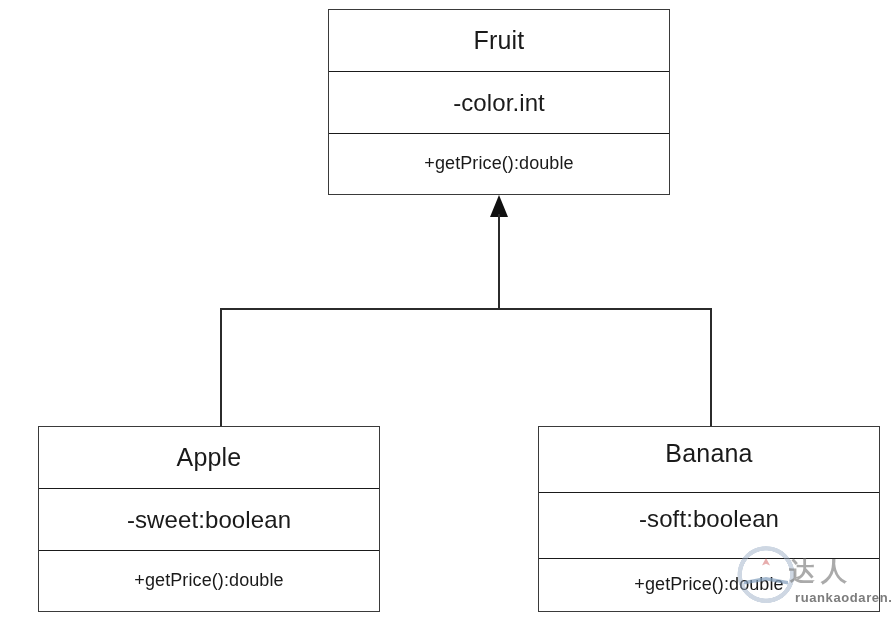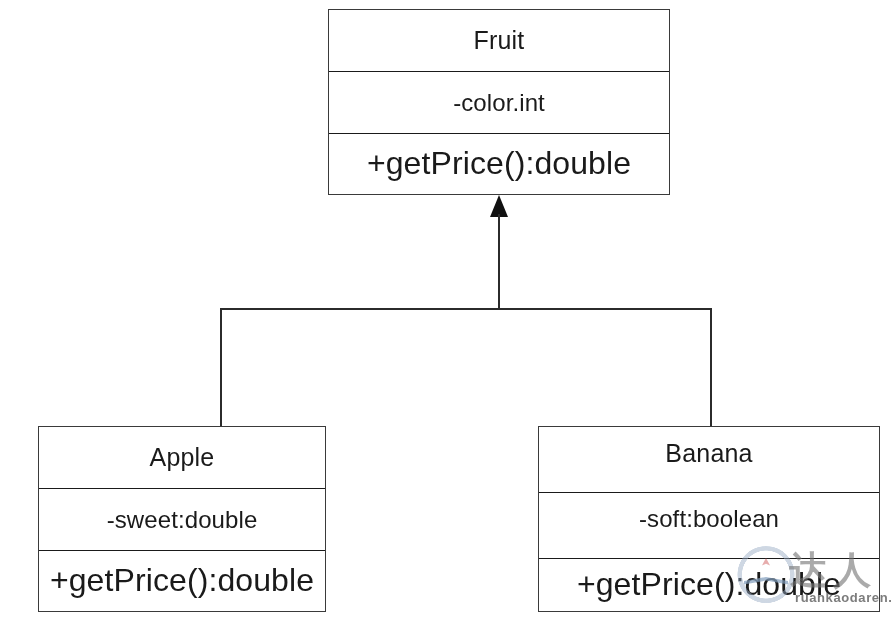--- a/index.html
+++ b/index.html
@@ -39,21 +39,21 @@
   }
   .row-name {
     font-size: 25px;
     letter-spacing: 0.2px;
   }
   .row-attr {
     font-size: 24px;
     letter-spacing: 0.1px;
   }
   .row-method {
-    font-size: 32px;
+    font-size: 18px;
     letter-spacing: 0.1px;
   }
 
   
   .conn-line {
     position: absolute;
     background: #2b2b2b;
   }
   .conn-v { width: 1.6px; }
   .conn-h { height: 1.6px; }
@@ -100,22 +100,22 @@
     left: 9px;
     top: 31px;
     width: 44px;
     height: 22px;
     background: linear-gradient(180deg, rgba(132,160,190,0.85), rgba(110,140,175,0.7));
     clip-path: polygon(0% 18%, 50% 0%, 100% 18%, 100% 34%, 50% 16%, 0% 34%);
   }
   .wm-cn {
     position: absolute;
     left: 54px;
-    top: 5px;
-    font-size: 38px;
+    top: 14px;
+    font-size: 26px;
     font-weight: bold;
     color: rgba(118,118,118,0.62);
     letter-spacing: 6px;
     white-space: nowrap;
     font-family: "DejaVu Sans", sans-serif;
   }
   .wm-url {
     position: absolute;
     left: 60px;
     top: 50px;
@@ -140,23 +140,23 @@
   <div class="arrow-head" style="left:490px; top:195px;"></div>
 
   <div class="conn-line conn-v" style="left:498px; top:214px; height:95px;"></div>
 
   <div class="conn-line conn-h" style="left:220px; top:308px; width:492px;"></div>
 
   <div class="conn-line conn-v" style="left:220px; top:308px; height:119px;"></div>
 
   <div class="conn-line conn-v" style="left:710px; top:308px; height:119px;"></div>
 
-  <div class="uml-class" style="left:38px; top:426px; width:288px; height:186px;">
+  <div class="uml-class" style="left:38px; top:426px; width:342px; height:186px;">
     <div class="uml-row row-name" style="height:62px;">Apple</div>
-    <div class="uml-row row-attr divided" style="height:62px;">-sweet:double</div>
+    <div class="uml-row row-attr divided" style="height:62px;">-sweet:boolean</div>
     <div class="uml-row row-method divided" style="height:62px;">+getPrice():double</div>
   </div>
 
   <div class="uml-class" style="left:538px; top:426px; width:342px; height:186px;gap:12px;">
     <div class="uml-row row-name" style="height:62px;">Banana</div>
     <div class="uml-row row-attr divided" style="height:62px;text-align:center;">-soft:boolean</div>
     <div class="uml-row row-method divided" style="height:62px;">+getPrice():double</div>
   </div>
 
   <div id="watermark" style="left:735px; top:540px; width:156px; height:74px;">

